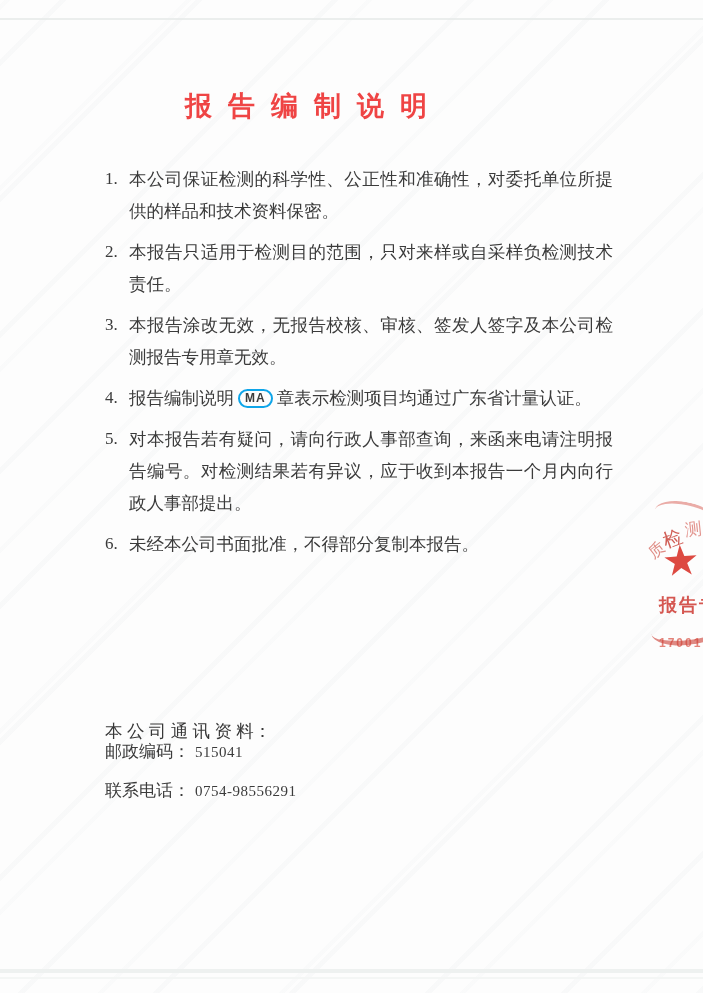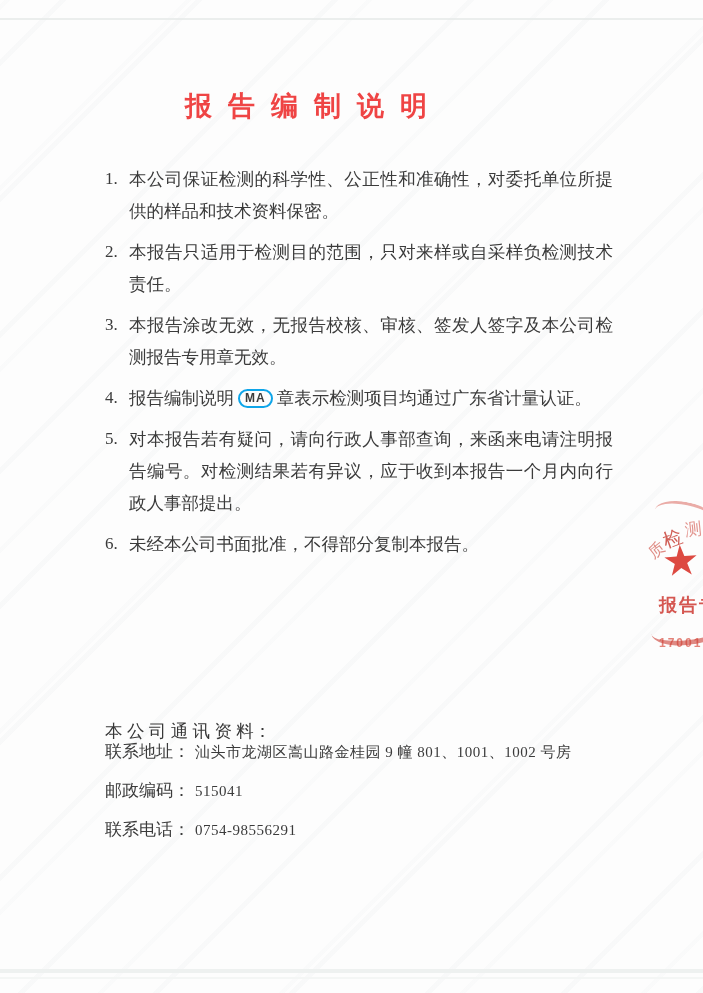--- a/index.html
+++ b/index.html
@@ -99,23 +99,20 @@
     </div>
     <div class="item">
       <span class="num">6.</span>
       <span class="txt">未经本公司书面批准，不得部分复制本报告。</span>
     </div>
   </div>
 
   <div class="contact">
     <div class="contact-heading">本 公 司 通 讯 资 料：</div>
     <div class="contact-row">
-      <span class="label">联系地址：</span><span class="value">汕头市龙湖区嵩山路金桂园 9 幢 801、1001、1002 号房</span>
-    </div>
-    <div class="contact-row">
       <span class="label">邮政编码：</span><span class="value">515041</span>
     </div>
     <div class="contact-row">
       <span class="label">联系电话：</span><span class="value">0754-98556291</span>
     </div>
   </div>
 
   <div class="stamp">
     <div class="stamp-arc-top"></div>
     <span class="stamp-arc-char-l">质</span>

